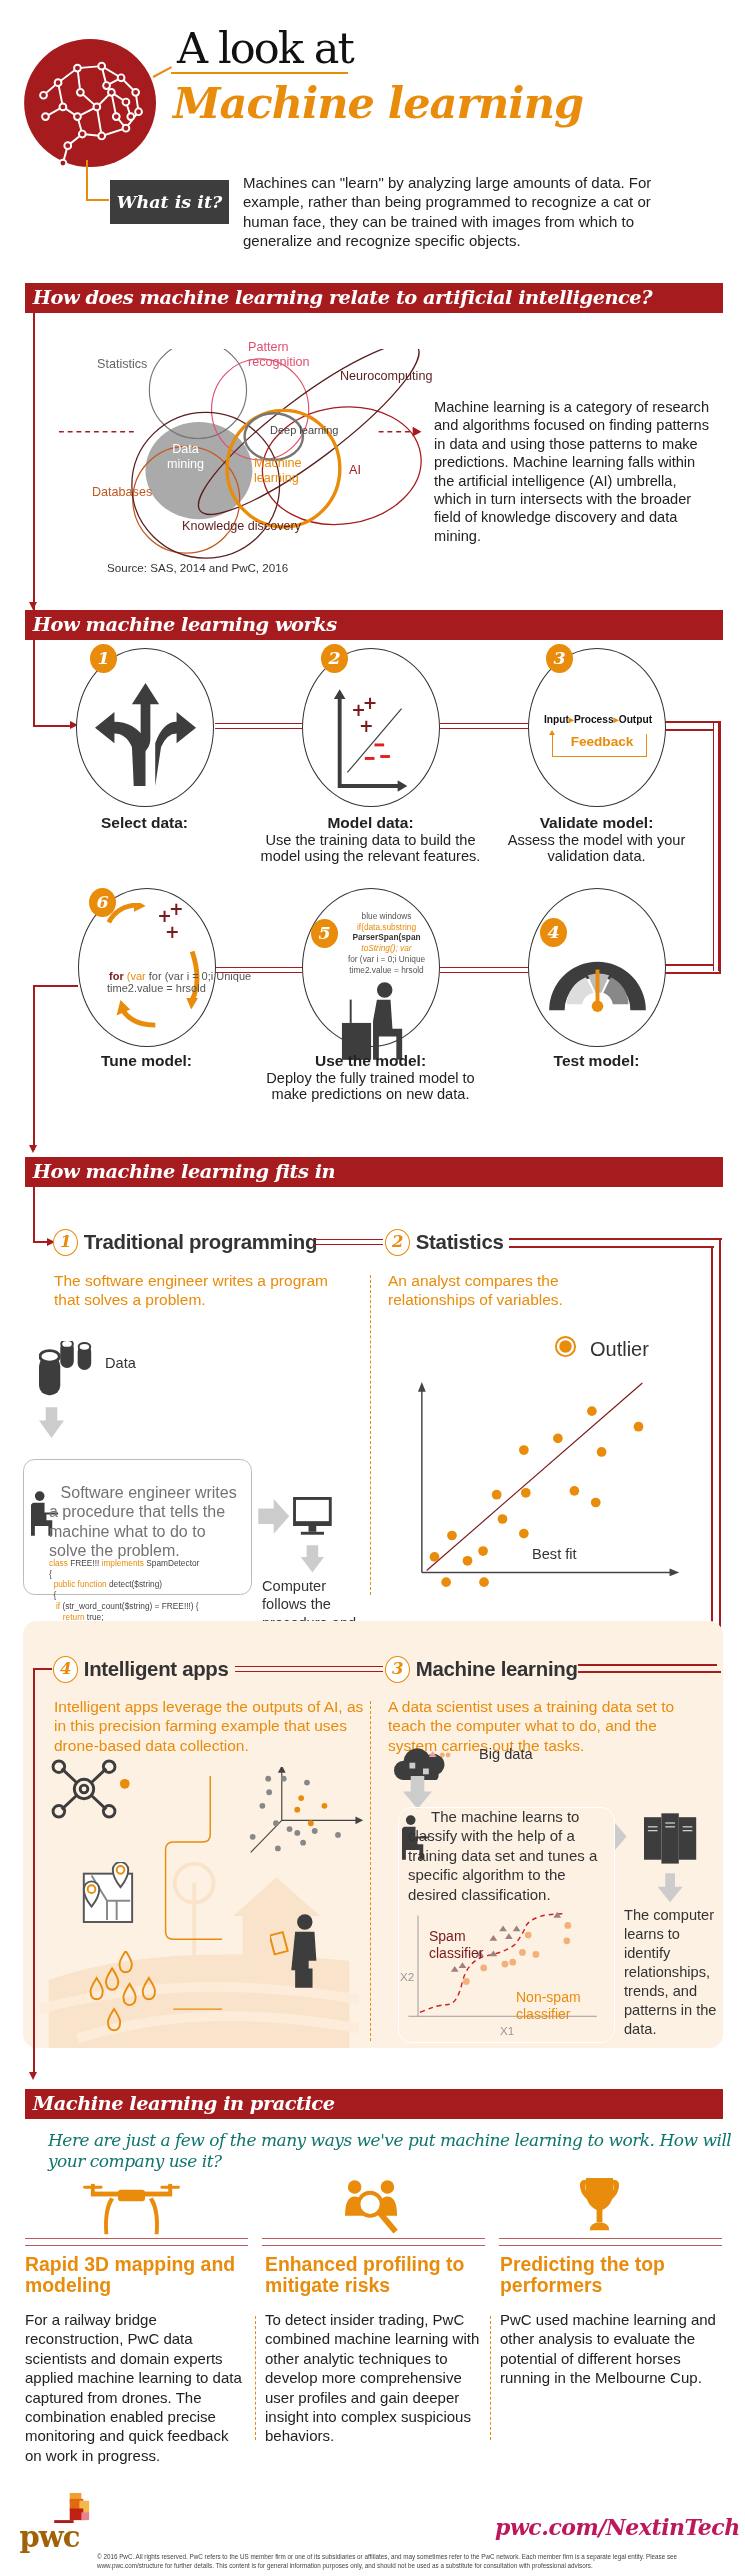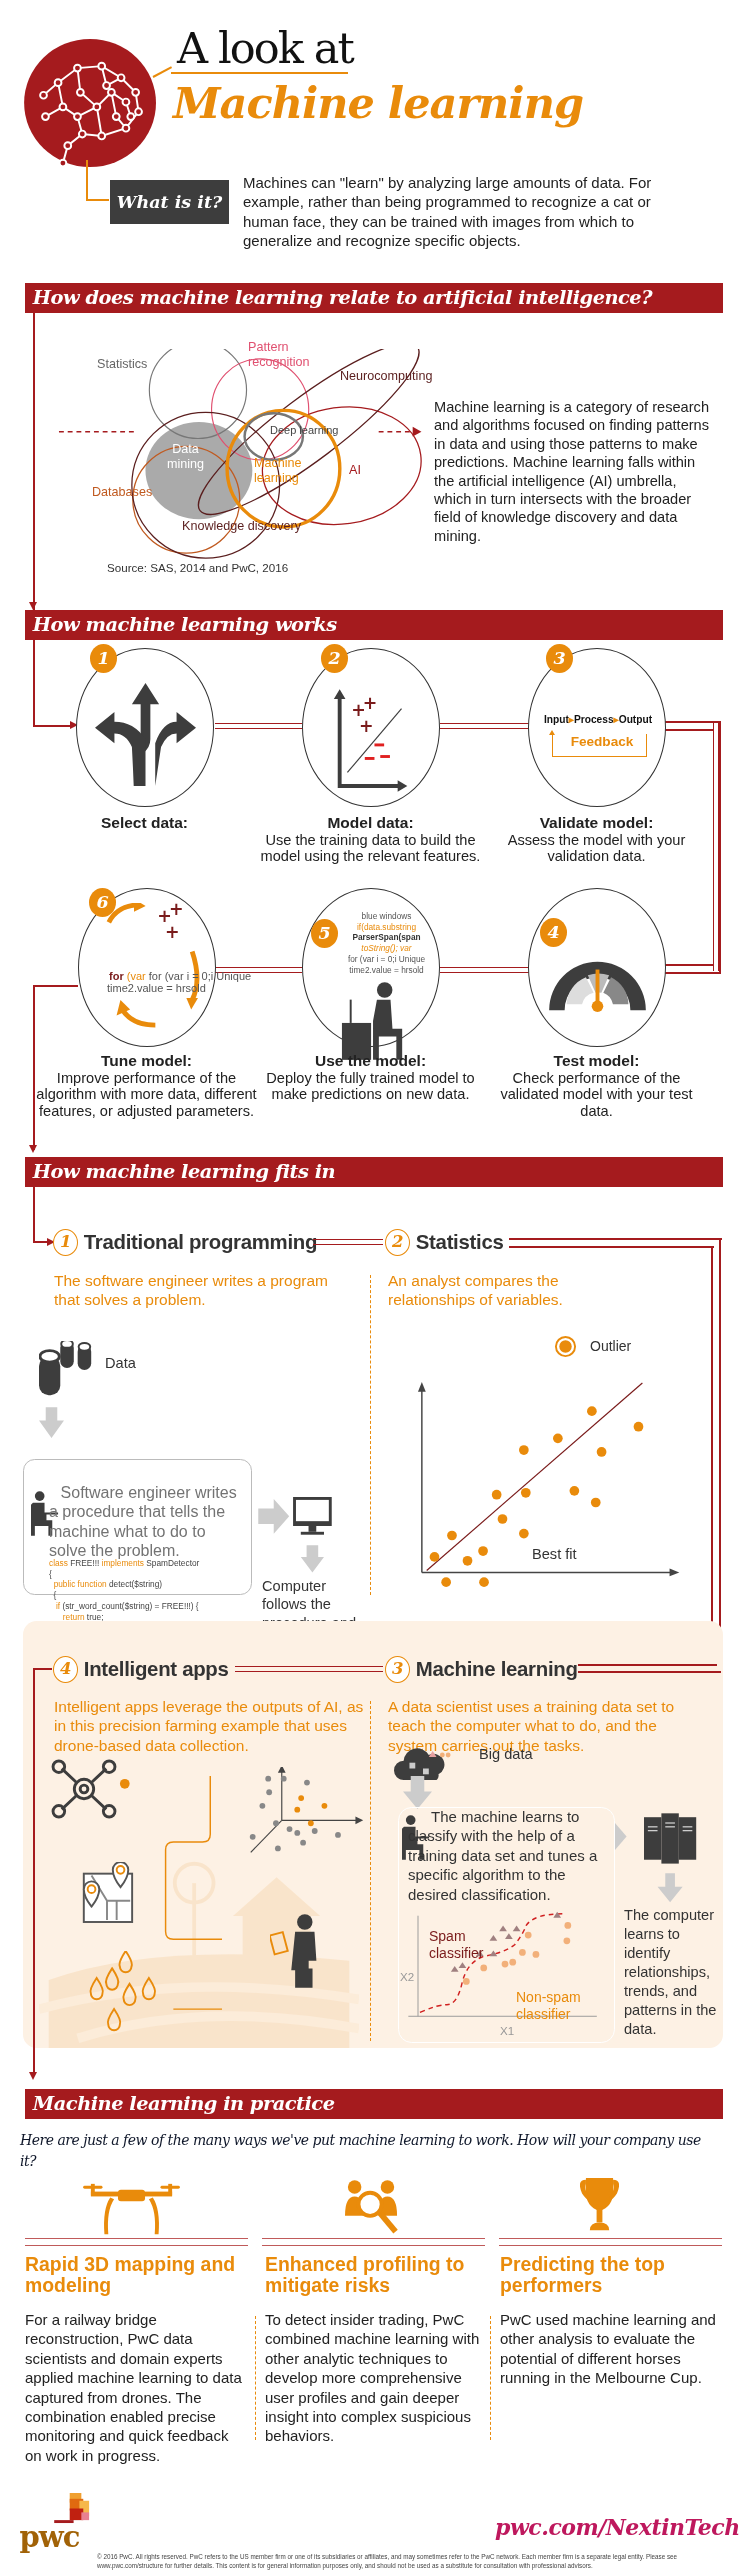--- a/index.html
+++ b/index.html
@@ -180,21 +180,21 @@
     <g fill="#7a1b1b" font-weight="bold" font-size="18" font-family="DejaVu Sans, sans-serif">
         <text x="62" y="20">+</text>
         <text x="74" y="12">+</text>
         <text x="70" y="36">+</text>
       </g>
   </svg>
   <div class="abs code" style="left:109px;top:971px">
     <div><span class="kw2">for</span> <span class="kw">(var</span> <span>for (var i = 0;i Unique</span></div>
   </div>
   <div class="abs code" style="left:107px;top:983px">time2.value = hrsold</div>
-  <div class="step-text" style="left:35px;top:1053px"><b>Tune model:</b><span>Improve performance of the algorithm with more data, different features, or adjusted parameters.</span></div>
+  <div class="step-text" style="left:35px;top:1053px"><b>Tune model:</b></div>
 </div>
 
 <div>
   <div class="step-circle" style="left:302px;top:888px"></div>
   <div class="badge" style="left:311px;top:919px">5</div>
   <div class="abs code" style="left:338px;top:911px;width:97px;text-align:center;font-size:8.3px;line-height:10.7px">
     <div>blue  windows</div>
     <div class="kw">if(data.substring</div>
     <div style="font-weight:bold;color:#333">ParserSpan(span</div>
     <div class="kw" style="font-style:italic">toString(); var</div>
@@ -214,21 +214,21 @@
   <div class="step-circle" style="left:528px;top:888px"></div>
   <div class="badge" style="left:540px;top:918px">4</div>
   <svg class="abs" style="left:549px;top:956px" width="97" height="58" viewBox="0 0 100 60">
     <path d="M0 56 A50 50 0 0 1 100 56 L84 56 A34 34 0 0 0 16 56 Z" fill="#3d3d3d"></path>
     <path d="M18 50 A32 32 0 0 1 38 22 L46 38 A16 16 0 0 0 34 50 Z" fill="#ddd"></path>
     <path d="M40 20 A32 32 0 0 1 62 20 L54 38 A16 16 0 0 0 48 38 Z" fill="#bbb"></path>
     <path d="M64 22 A32 32 0 0 1 82 50 L66 50 A16 16 0 0 0 56 38 Z" fill="#888"></path>
     <rect x="48" y="14" width="4" height="36" fill="#e98b0b"></rect>
       <circle cx="50" cy="52" r="6" fill="#e98b0b"></circle>
   </svg>
-  <div class="step-text" style="left:485px;top:1053px"><b>Test model:</b><span>Check performance of the validated model with your test data.</span></div>
+  <div class="step-text" style="left:485px;top:1053px"><b>Test model:</b></div>
 </div>
 
 <div class="bar" style="top:1157px">How machine learning fits in</div>
 <div class="vline" style="left:33px;top:1187px;height:55px"></div>
 <div class="hline" style="left:33px;top:1241px;width:15.5px"></div>
 <div class="arrowright" style="left:47px;top:1238px"></div>
 
 <div class="sub-head" style="left:53px;top:1229px">
     <span class="ring">1</span>
     <span>Traditional programming</span>
@@ -308,21 +308,21 @@
       <circle cx="180" cy="34" r="5"></circle>
       <circle cx="190" cy="76" r="5"></circle>
       <circle cx="184" cy="128" r="5"></circle>
     <circle cx="228" cy="50" r="5"></circle>
   </g>
 </svg>
 <svg class="abs" style="left:554px;top:1335px" width="23" height="23" viewBox="0 0 24 24">
     <circle cx="12" cy="12" r="10" fill="#fff" stroke="#e98b0b" stroke-width="2"></circle>
     <circle cx="12" cy="12" r="6.5" fill="#e98b0b"></circle>
   </svg>
-<div class="abs" style="left:590px;top:1338px;font-size:14px;color:#333">Outlier</div>
+<div class="abs" style="left:590px;top:1338px;font-size:20px;color:#333">Outlier</div>
 <div class="abs" style="left:532px;top:1546px;font-size:14.6px;color:#333">Best fit</div>
 
 <div class="abs" style="left:23px;top:1621px;width:700px;height:427px;background:#fdf1e4;border-radius:13.6px"></div>
 <svg class="abs" style="left:39px;top:1854px" width="320" height="194" opacity="0.45" viewBox="0 0 330 200">
   <path d="M10 130 Q120 90 320 110 L320 200 L10 200 Z" fill="#f6d6ae"></path>
   <path d="M0 160 Q150 120 330 150" stroke="#fbe6cc" stroke-width="10" fill="none"></path>
   <path d="M40 190 Q170 150 330 180" stroke="#fbe6cc" stroke-width="10" fill="none"></path>
   <rect x="210" y="60" width="70" height="50" fill="#f6d6ae"></rect>
     <polygon points="200,64 245,24 290,64" fill="#f6d6ae"></polygon>
   <line x1="160" y1="30" x2="160" y2="120" stroke="#f6d6ae" stroke-width="4"></line>
@@ -475,21 +475,21 @@
       <line x1="52" y1="10" x2="62" y2="10"></line>
       <line x1="52" y1="14" x2="62" y2="14"></line>
       <line x1="70" y1="14" x2="80" y2="14"></line>
       <line x1="70" y1="18" x2="80" y2="18"></line>
     </g>
   <path d="M52 62 L62 62 L62 76 L70 76 L57 92 L44 76 L52 76 Z" fill="#ccc"></path>
 </svg>
 <div class="abs" style="left:624px;top:1906px;width:97px;font-size:14.6px;line-height:19px;color:#333">The computer learns to identify relationships, trends, and patterns in the data.</div>
 
 <div class="bar" style="top:2089px">Machine learning in practice</div>
-<div class="abs serif" style="left:20px;top:2130px;width:689px;font-style:italic;font-size:14px;line-height:21.4px;color:#0f172a;letter-spacing:-0.5px">Here are just a few of the many ways we've put machine learning to work. How will your company use it?</div>
+<div class="abs serif" style="left:48px;top:2130px;width:689px;font-style:italic;font-size:17px;line-height:21.4px;color:#0f766e;letter-spacing:-0.5px">Here are just a few of the many ways we've put machine learning to work. How will your company use it?</div>
 
 <svg class="abs" style="left:83px;top:2180px" width="97" height="58" viewBox="0 0 100 60">
   <g fill="#e98b0b">
       <rect x="0" y="6" width="20" height="3" rx="1.5"></rect>
       <rect x="80" y="6" width="20" height="3" rx="1.5"></rect>
       <rect x="8" y="4" width="4" height="12"></rect>
       <rect x="88" y="4" width="4" height="12"></rect>
   <rect x="8" y="12" width="84" height="5"></rect>
       <rect x="36" y="10" width="28" height="12" rx="3"></rect>
   <path d="M28 18 Q20 30 22 56 L26 56 Q24 32 32 20 Z"></path>

